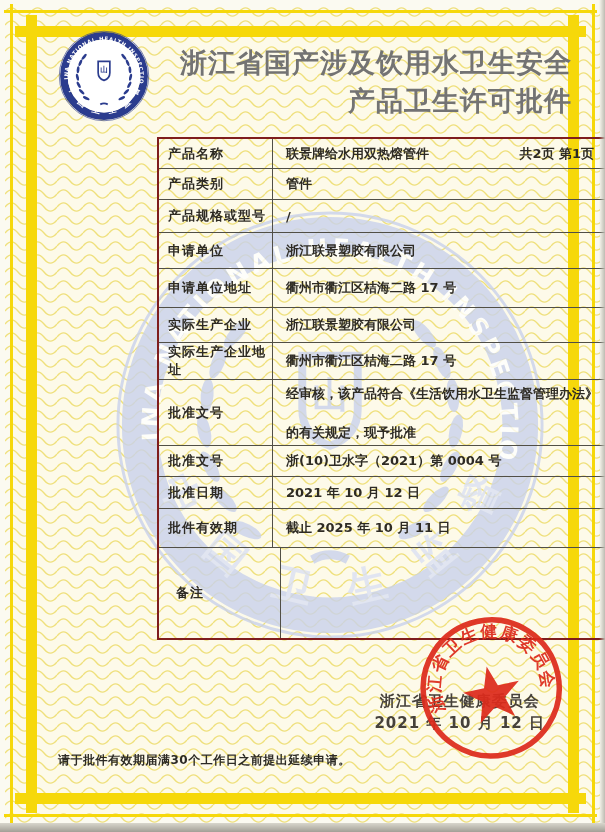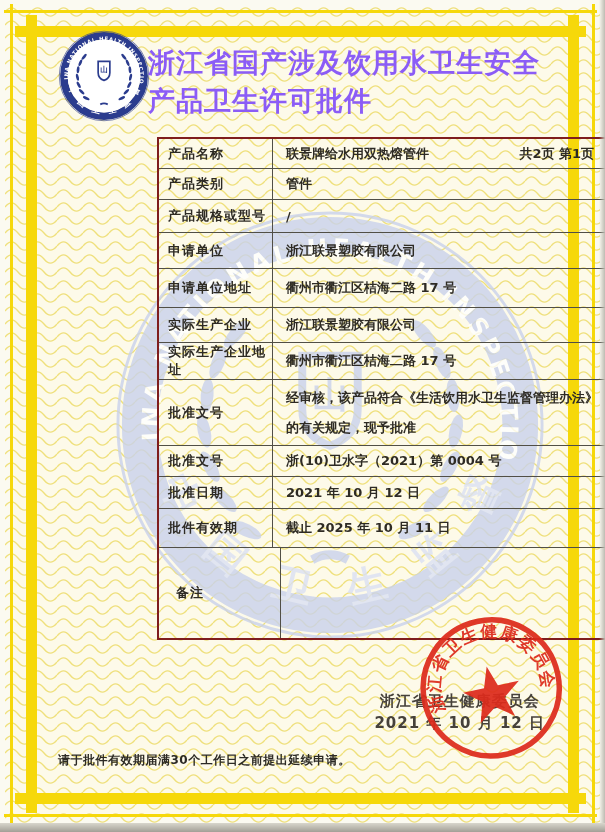--- a/index.html
+++ b/index.html
@@ -24,34 +24,34 @@
   .thick-right {top:15px;bottom:19px;right:26px;width:11px;}
   .edge-right{position:absolute;right:0;top:0;width:6px;height:100%;z-index:6;
     background:linear-gradient(to right,rgba(120,118,110,0),#bdbbb2);}
   .edge-bottom{position:absolute;left:0;bottom:0;width:100%;height:9px;z-index:6;
     background:linear-gradient(to bottom,#d8d6cc,#a29f96);}
 
   .logo{position:absolute;left:58px;top:30px;width:92px;height:92px;z-index:3;color:#2b3c8e;}
   .watermark{position:absolute;left:112px;top:207px;width:436px;height:436px;z-index:2;
     color:#c9d2ec;--disc:transparent;--ringtext:#dbe1f3;opacity:.8;pointer-events:none;}
 
-  .title{position:absolute;left:148px;top:44px;width:424px;text-align:left;z-index:3;
-    font-size:27px;font-weight:bold;color:#8b5cf6;line-height:38px;letter-spacing:1px;}
+  .title{position:absolute;left:148px;top:44px;width:424px;text-align:right;z-index:3;
+    font-size:27px;font-weight:bold;color:#737373;line-height:38px;letter-spacing:1px;}
 
   .cert-table{position:absolute;left:157px;top:137px;width:457px;z-index:3;
     border:2px solid #7f1d1d;}
   .trow{display:flex;border-bottom:1.6px solid #514f46;}
   .trow:last-child{border-bottom:none;margin-left:8px;}
   .tlabel{width:114px;display:flex;align-items:center;padding-left:9px;
     border-right:1.6px solid #514f46;font-size:13px;font-weight:bold;letter-spacing:1px;color:#2e2b24;}
   .tvalue{flex:1;display:flex;flex-direction:column;justify-content:center;
     padding-left:13px;padding-right:8px;font-size:13px;font-weight:bold;color:#2e2b24;}
   .tvalue.inline{flex-direction:row;align-items:center;justify-content:space-between;}
   .pageinfo{margin-left:auto;margin-right:10px;font-size:13px;font-weight:bold;white-space:nowrap;}
-  .vline{line-height:30px;}
+  .vline{line-height:39px;}
 
   .sign{position:absolute;right:60px;top:690px;z-index:3;text-align:center;
     font-size:15px;font-weight:bold;color:#46413a;letter-spacing:1px;line-height:22px;}
   .seal{position:absolute;left:404px;top:608px;width:174px;height:158px;z-index:4;
     opacity:.93;transform:rotate(-12deg);pointer-events:none;}
 
   .footer{position:absolute;left:58px;top:752px;z-index:3;
     font-size:12px;font-weight:bold;color:#2c2a24;letter-spacing:.5px;}
 </style>
 </head>

